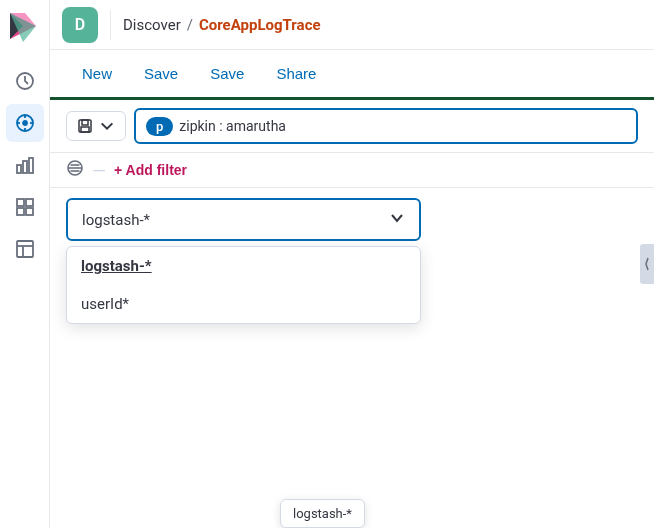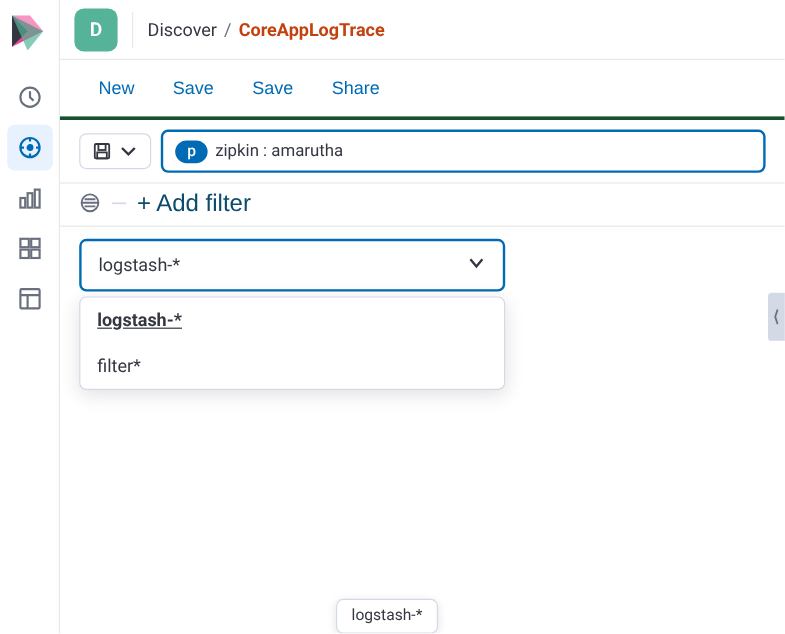--- a/index.html
+++ b/index.html
@@ -189,26 +189,26 @@
       flex-shrink: 0;
     }
     .filter-icon {
       color: #69707d;
     }
     .filter-sep {
       color: #d3dae6;
       font-size: 18px;
     }
     .add-filter-btn {
-      color: #0c4a6e;
-      font-size: 20px;
+      color: #be185d;
+      font-size: 14px;
       background: none;
       border: none;
       cursor: pointer;
-      font-weight: 400;
+      font-weight: 700;
     }
 
     
     .index-area {
       padding: 10px 16px;
       flex: 1;
       position: relative;
       text-align: right;
     }
     .index-selector {
@@ -416,21 +416,21 @@
           <polyline points="3,5 8,11 13,5"></polyline>
         </svg>
       </span>
     </div>
 
     <div class="dropdown">
       <div class="dropdown-item selected">
         <span>logstash-*</span>
       </div>
       <div class="dropdown-item">
-        <span>filter*</span>
+        <span>userId*</span>
       </div>
     </div>
 
     <div class="tooltip">
       <span>logstash-*</span>
     </div>
   </div>
 
 </div>
 

